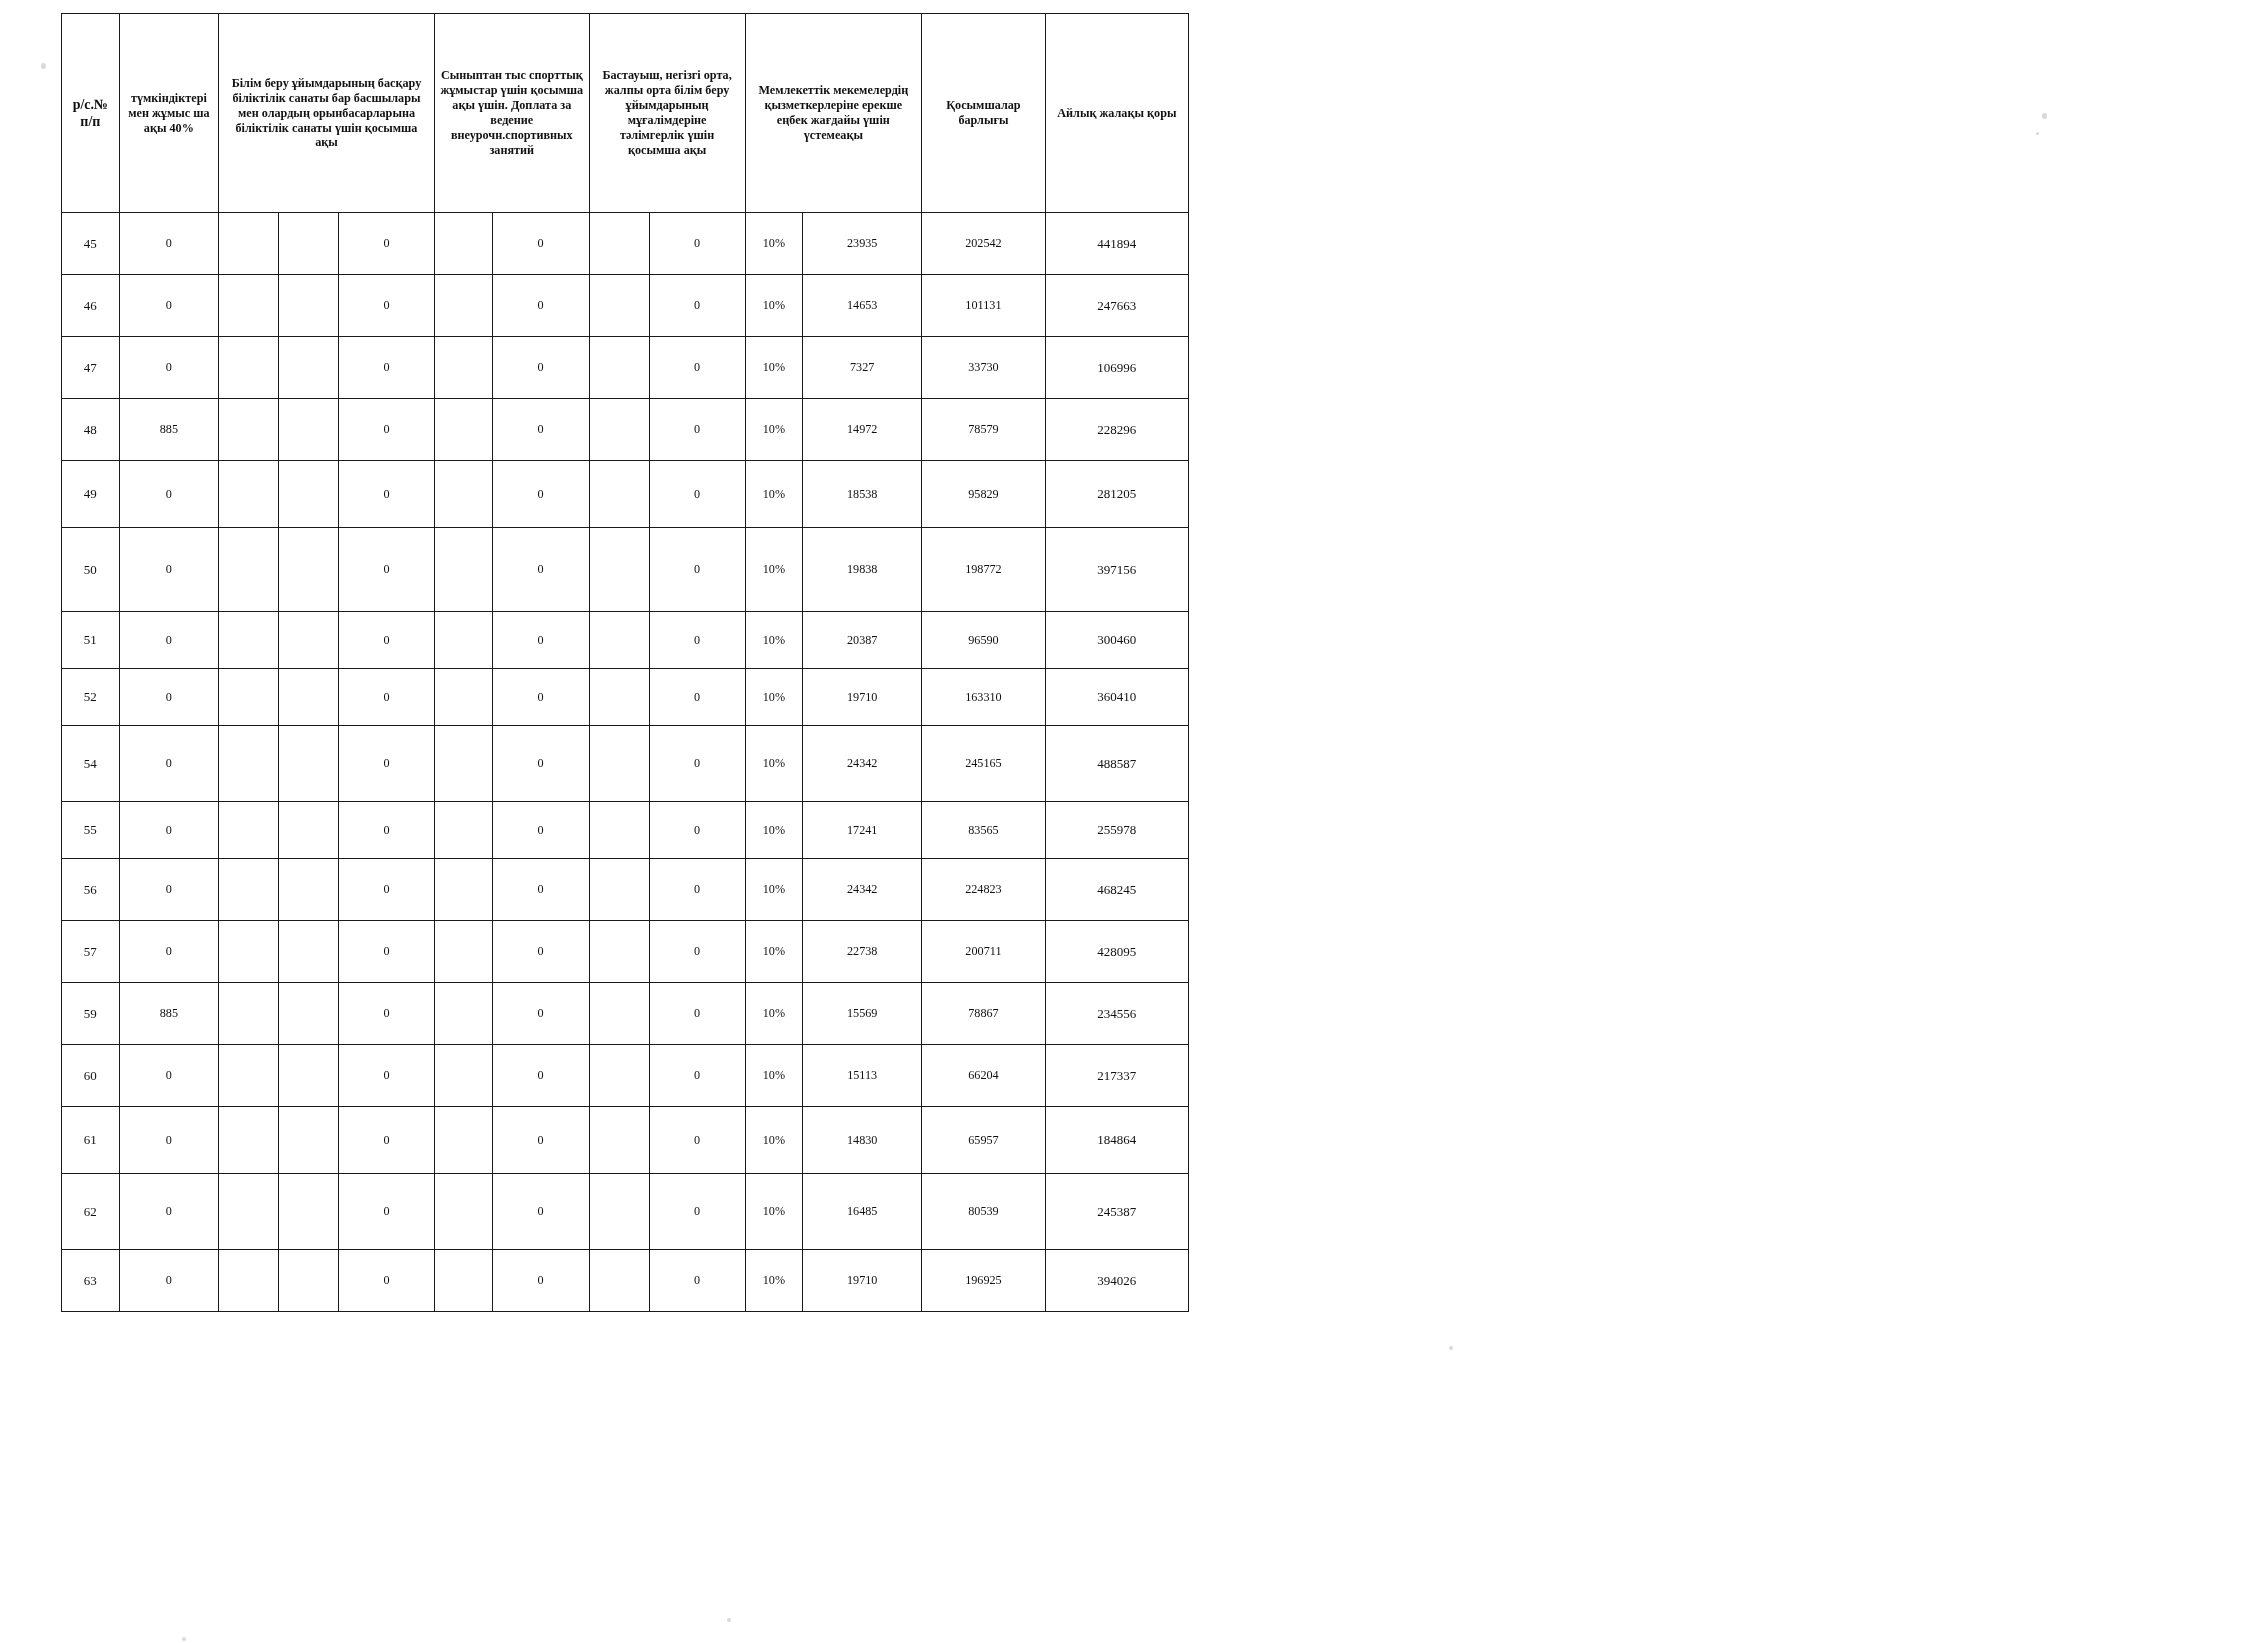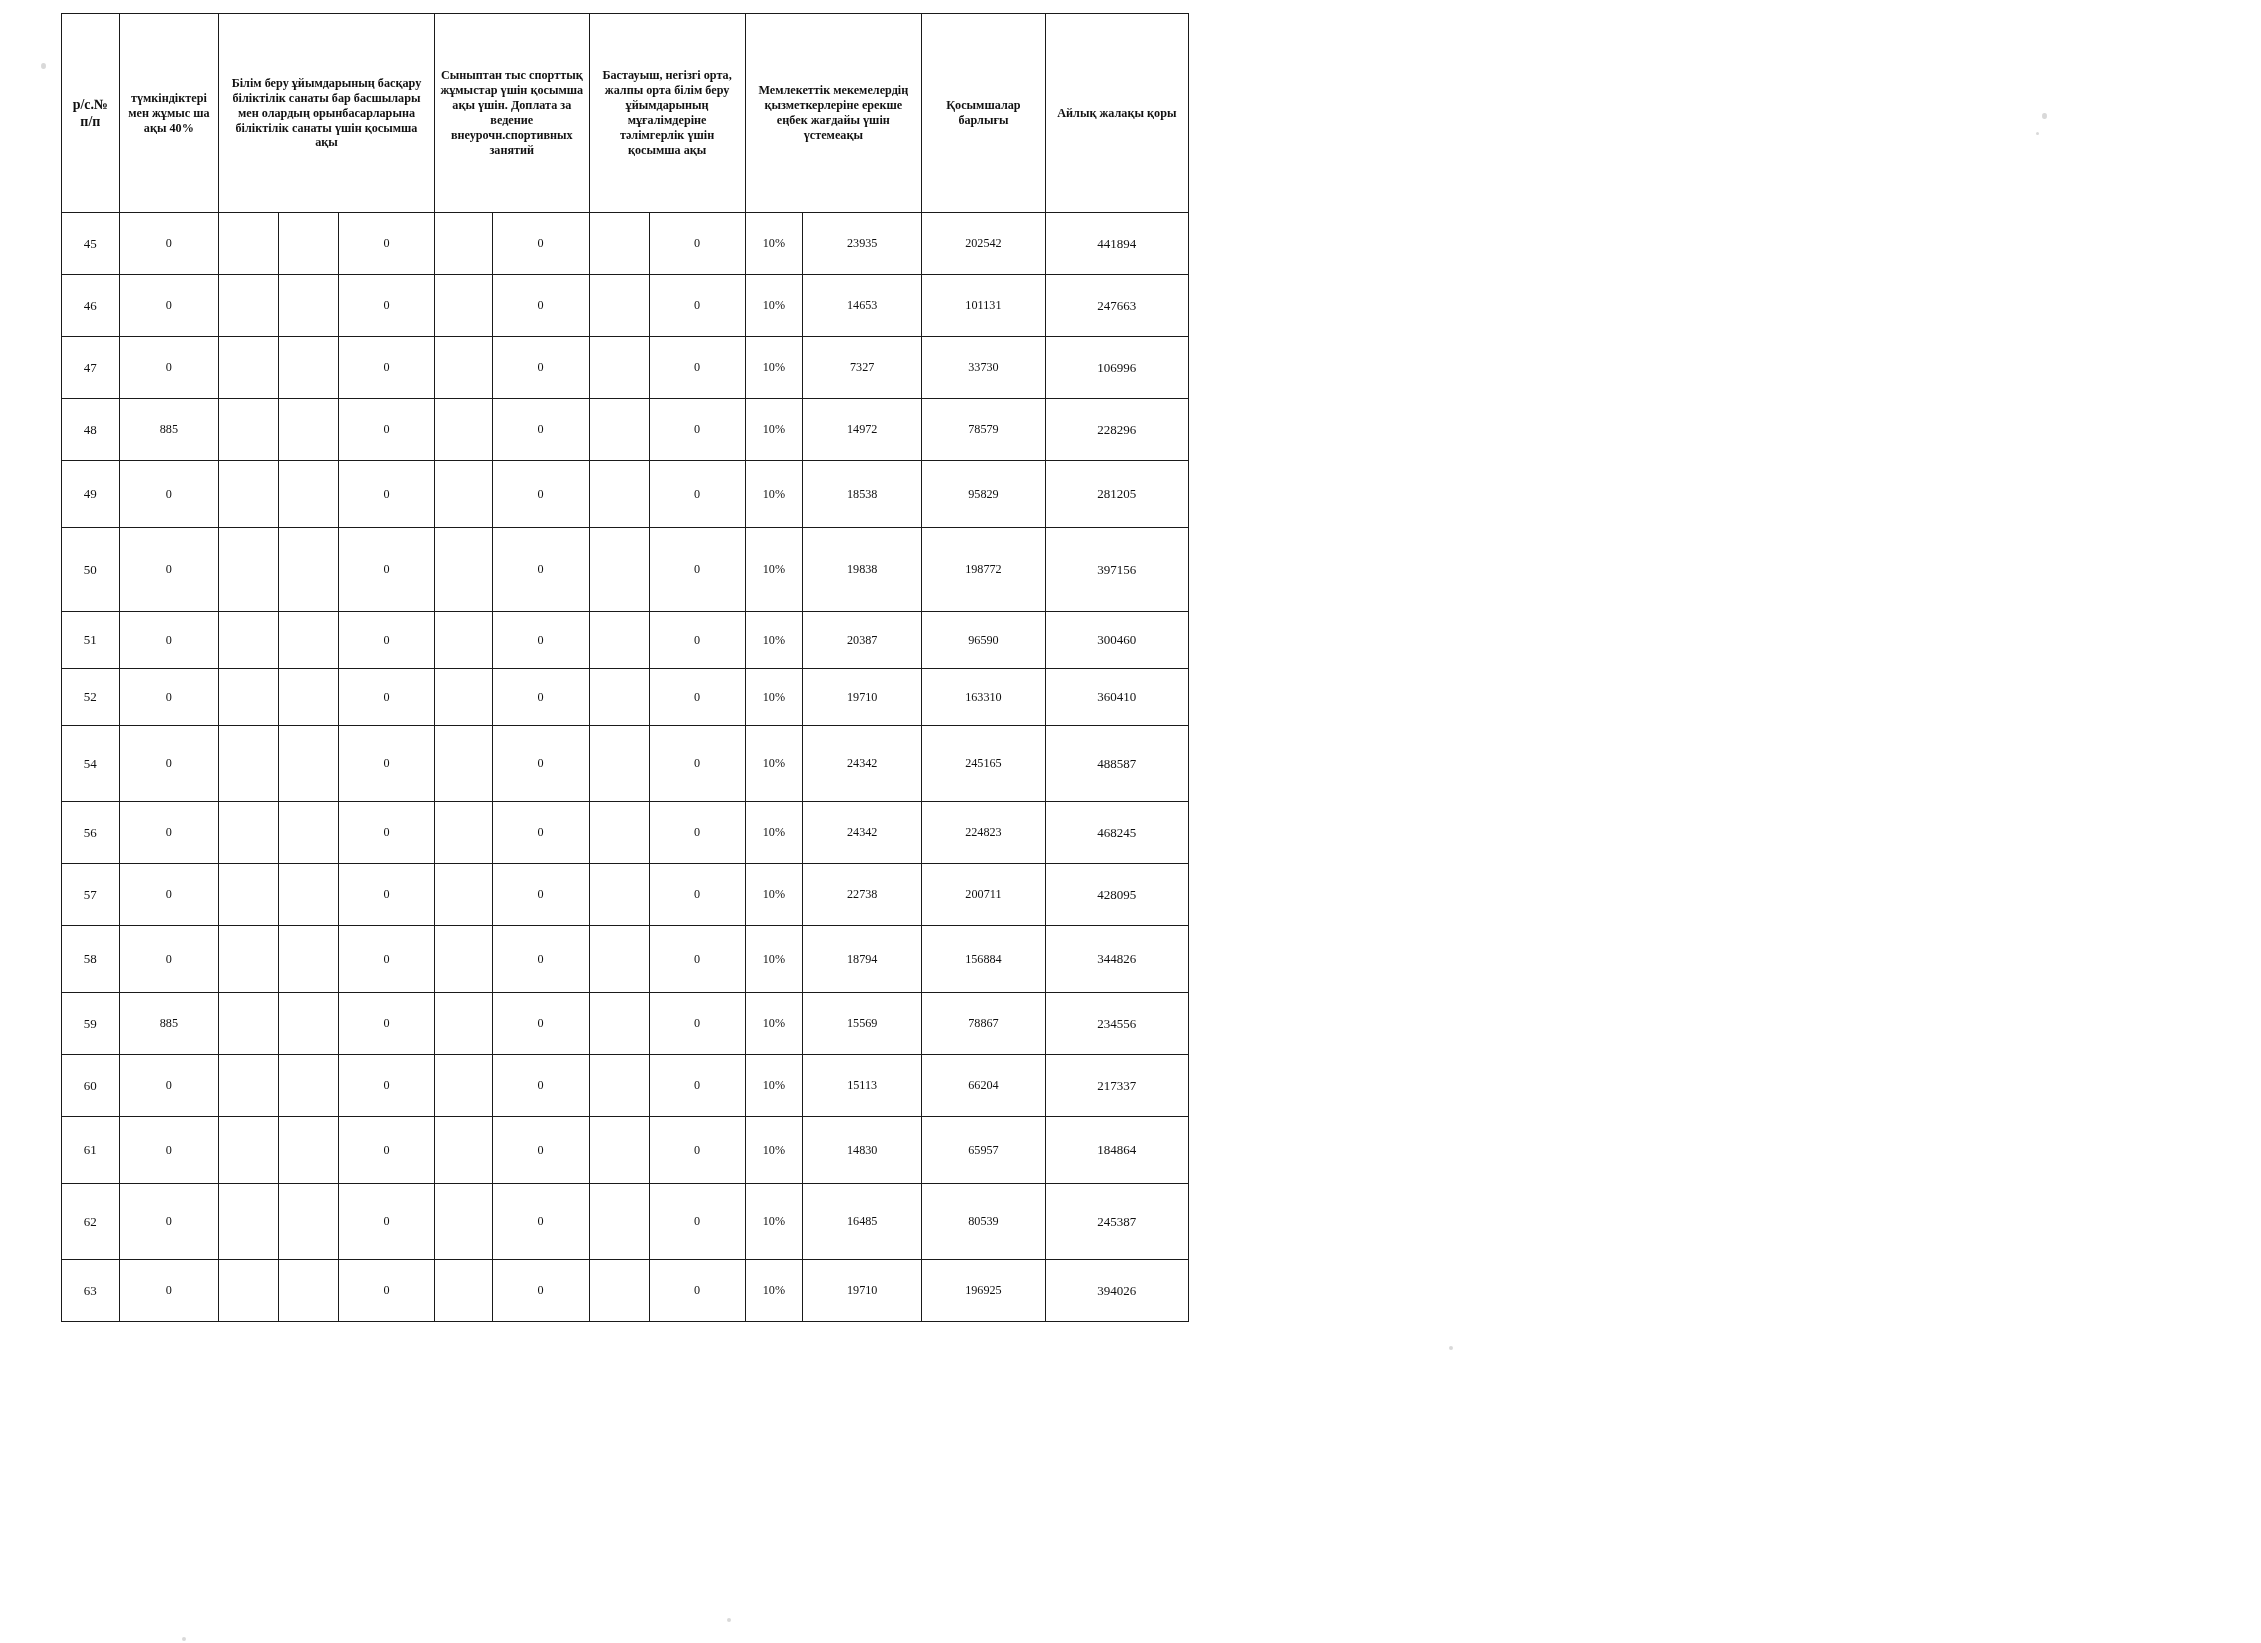--- a/index.html
+++ b/index.html
@@ -258,20 +258,35 @@
           <td>0</td>
           <td></td>
           <td>0</td>
           <td></td>
           <td>0</td>
           <td>10%</td>
           <td>24342</td>
           <td>245165</td>
           <td class="big">488587</td>
         </tr>
+        <tr class="h3">
+          <td class="big">55</td>
+          <td>0</td>
+          <td></td>
+          <td></td>
+          <td>0</td>
+          <td></td>
+          <td>0</td>
+          <td></td>
+          <td>0</td>
+          <td>10%</td>
+          <td>17241</td>
+          <td>83565</td>
+          <td class="big">255978</td>
+        </tr>
         <tr>
           <td class="big">56</td>
           <td>0</td>
           <td></td>
           <td></td>
           <td>0</td>
           <td></td>
           <td>0</td>
           <td></td>
           <td>0</td>
@@ -288,35 +303,20 @@
           <td>0</td>
           <td></td>
           <td>0</td>
           <td></td>
           <td>0</td>
           <td>10%</td>
           <td>22738</td>
           <td>200711</td>
           <td class="big">428095</td>
         </tr>
-        <tr class="h1">
-          <td class="big">58</td>
-          <td>0</td>
-          <td></td>
-          <td></td>
-          <td>0</td>
-          <td></td>
-          <td>0</td>
-          <td></td>
-          <td>0</td>
-          <td>10%</td>
-          <td>18794</td>
-          <td>156884</td>
-          <td class="big">344826</td>
-        </tr>
         <tr>
           <td class="big">59</td>
           <td>885</td>
           <td></td>
           <td></td>
           <td>0</td>
           <td></td>
           <td>0</td>
           <td></td>
           <td>0</td>

